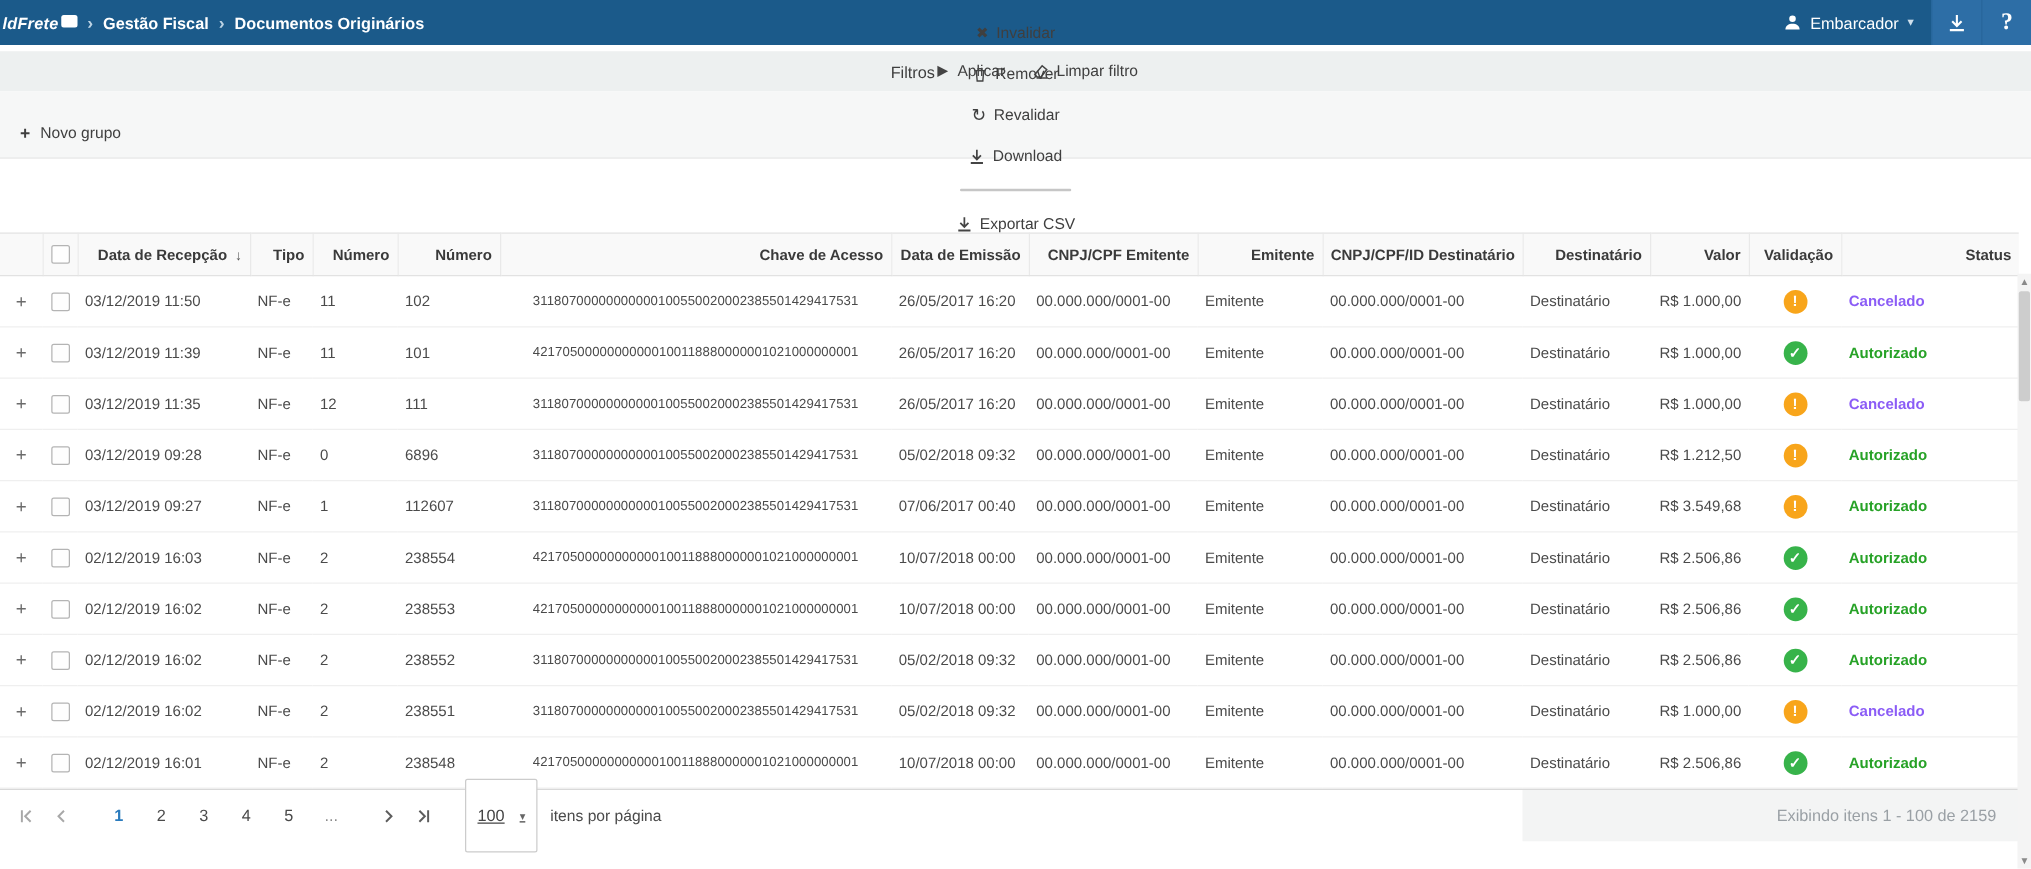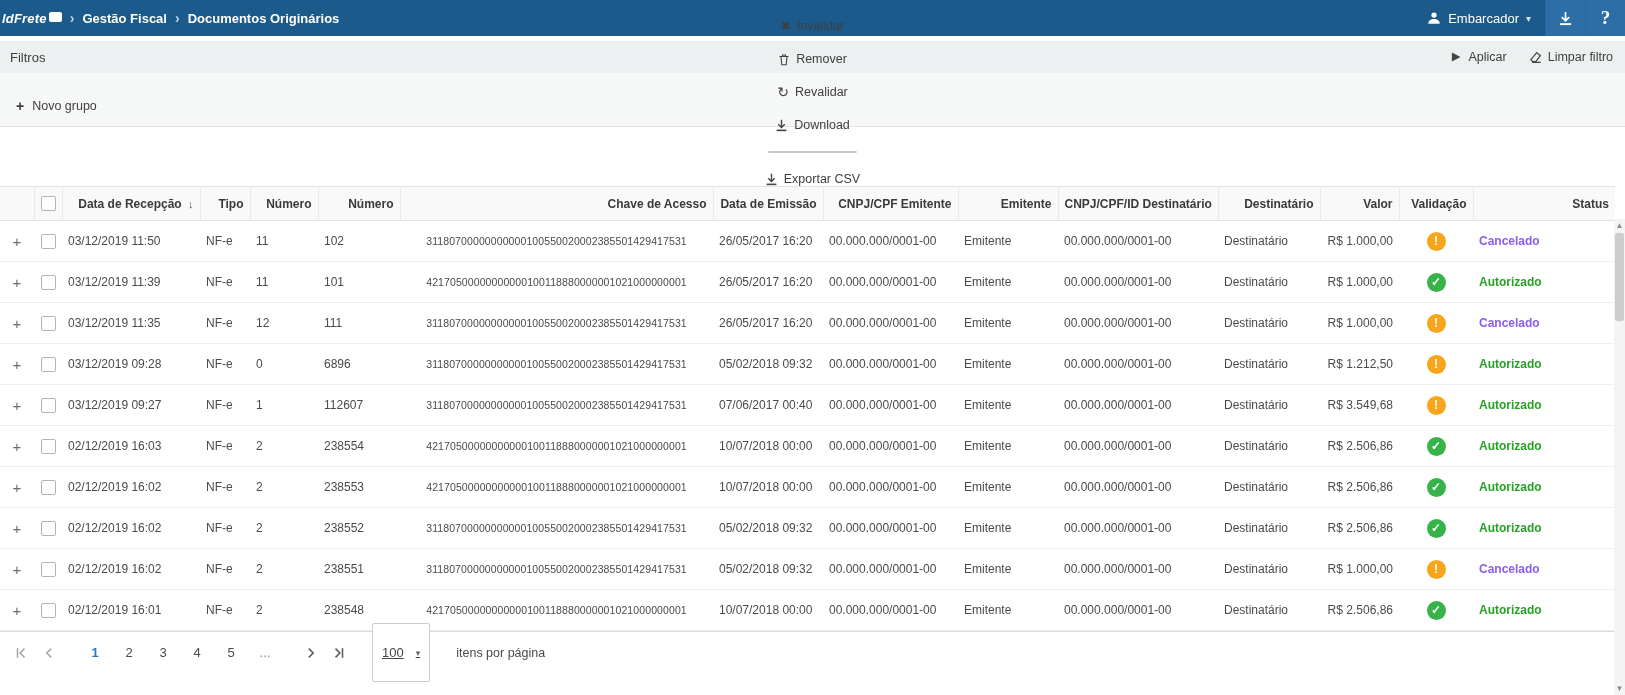--- a/index.html
+++ b/index.html
@@ -15,21 +15,21 @@
   .crumb-sep { color:#bcd3e4; font-size:14px; font-weight:bold; }
   .breadcrumb { display:flex; align-items:center; gap:8px; }
   .crumb { font-size:13px; font-weight:bold; color:#fff; cursor:pointer; white-space:nowrap; }
   .nav-right { display:flex; align-items:center; height:36px; }
   .user-menu { display:flex; align-items:center; gap:7px; font-size:13px; padding:0 14px; height:36px; cursor:pointer; }
   .user-menu .caret { font-size:10px; color:#cfe0ec; }
   .nav-btn { width:40px; height:36px; background:#2d6ea6; border:none; color:#fff; display:flex; align-items:center; justify-content:center; cursor:pointer; border-left:1px solid #28679c; }
   .nav-btn.help { font-size:19px; font-weight:bold; font-family:"Liberation Serif", serif; }
 
   
-  .filterbar { margin-top:5px; height:32px; background:#edf0f0; display:flex; align-items:center; justify-content:space-between; padding:0 12px 0 10px; }
+  .filterbar { margin-top:5px; height:32px; background:#edf0f0; display:flex; align-items:center; justify-content:center; padding:0 12px 0 10px; }
   .filterbar-title { font-size:13px; color:#3f3f3f; }
   .filter-actions { display:flex; align-items:center; gap:22px; }
   .tool-link { display:inline-flex; align-items:center; gap:6px; font-size:12.5px; color:#3f3f3f; cursor:pointer; white-space:nowrap; }
 
   
   .groupbar { height:54px; background:#f6f7f7; display:flex; align-items:flex-end; padding:0 0 12px 16px; border-bottom:1px solid #e3e5e5; box-shadow:0 2px 2px rgba(0,0,0,0.05); }
   .plus-glyph { font-weight:bold; font-size:14px; margin-right:2px; }
 
   
   .toolbar { height:59px; display:flex; align-items:center; justify-content:flex-end; gap:19px; padding:0 14px; background:#fff; font-size:12.5px; color:#3d3d3d;flex-direction:column; }
@@ -61,21 +61,21 @@
   
   .pager { height:42px; border-top:1px solid #d9d9d9; display:flex; align-items:stretch; background:#fff; width:1615px; }
   .pager-left { display:flex; align-items:center; gap:2px; padding-left:8px; flex:1; }
   .pg-nav { width:26px; height:26px; display:flex; align-items:center; justify-content:center; cursor:pointer; }
   .page-list { display:flex; align-items:center; margin:0 14px; }
   .page { min-width:26px; text-align:center; padding:4px 4px; font-size:13px; color:#4a4a4a; cursor:pointer; margin:0 4px; }
   .page.active { color:#2a7bbd; font-weight:bold; }
   .page.dots { color:#8a8a8a; cursor:default; }
   .size-select { display:flex; align-items:center; gap:12px; border:1px solid #cccccc; border-radius:2px; background:#fff; padding:21px 9px; margin-left:18px; font-size:13px; color:#444; cursor:pointer;text-decoration:underline; }
   .size-select .caret { font-size:9px; color:#666; }
-  .size-label { margin-left:24px; font-size:12.5px; color:#4a4a4a; }
+  .size-label { margin-left:8px; font-size:12.5px; color:#4a4a4a; }
   .summary { width:397px; background:#f3f4f4; display:flex; align-items:center; justify-content:flex-end; padding-right:18px; font-size:13px; color:#9aa0a5; }
 
   
   .vscroll { position:absolute; right:0; top:219px; bottom:0; width:11px; background:#f4f4f4; }
   .vscroll .arrow { position:absolute; left:0; right:0; height:13px; text-align:center; font-size:8px; color:#8a8a8a; line-height:13px; cursor:pointer; }
   .vscroll .arrow.up { top:0; }
   .vscroll .arrow.down { bottom:0; }
   .vscroll .thumb { position:absolute; top:14px; left:1px; right:1px; height:88px; background:#cdcdcd; border-radius:2px; cursor:pointer; }
 
   svg { display:block; }
@@ -453,20 +453,21 @@
             <path d="M12 2.5v11" stroke="#5d5d5d" stroke-width="1.8"></path>
             <path d="M4 3l5 5-5 5" stroke="#5d5d5d" stroke-width="1.8" fill="none"></path>
           </svg>
       </span>
       <span class="size-select">
         <span>100</span>
         <span class="caret">▾</span>
       </span>
       <span class="size-label">itens por página</span>
     </div>
+    <div class="summary">Exibindo itens 1 - 100 de 2159</div>
   </footer>
 
   <div class="vscroll">
     <span class="arrow up">▲</span>
     <span class="thumb"></span>
     <span class="arrow down">▼</span>
   </div>
 
 </div>
 

